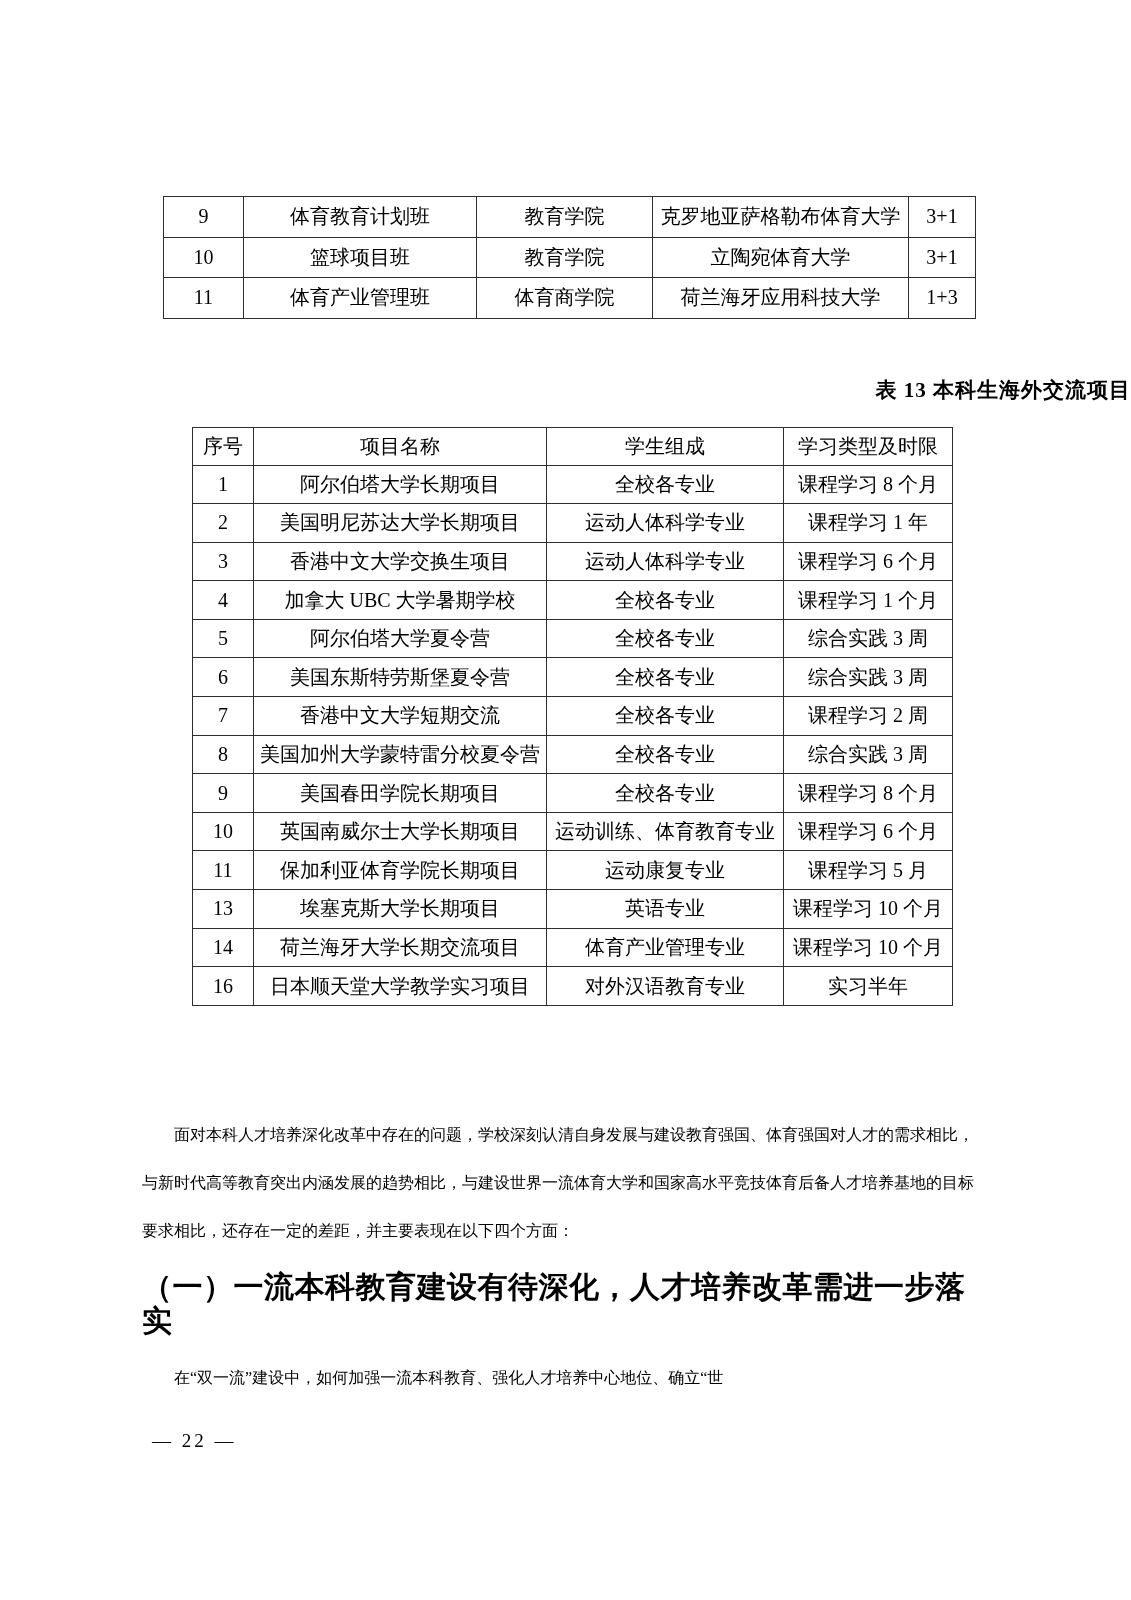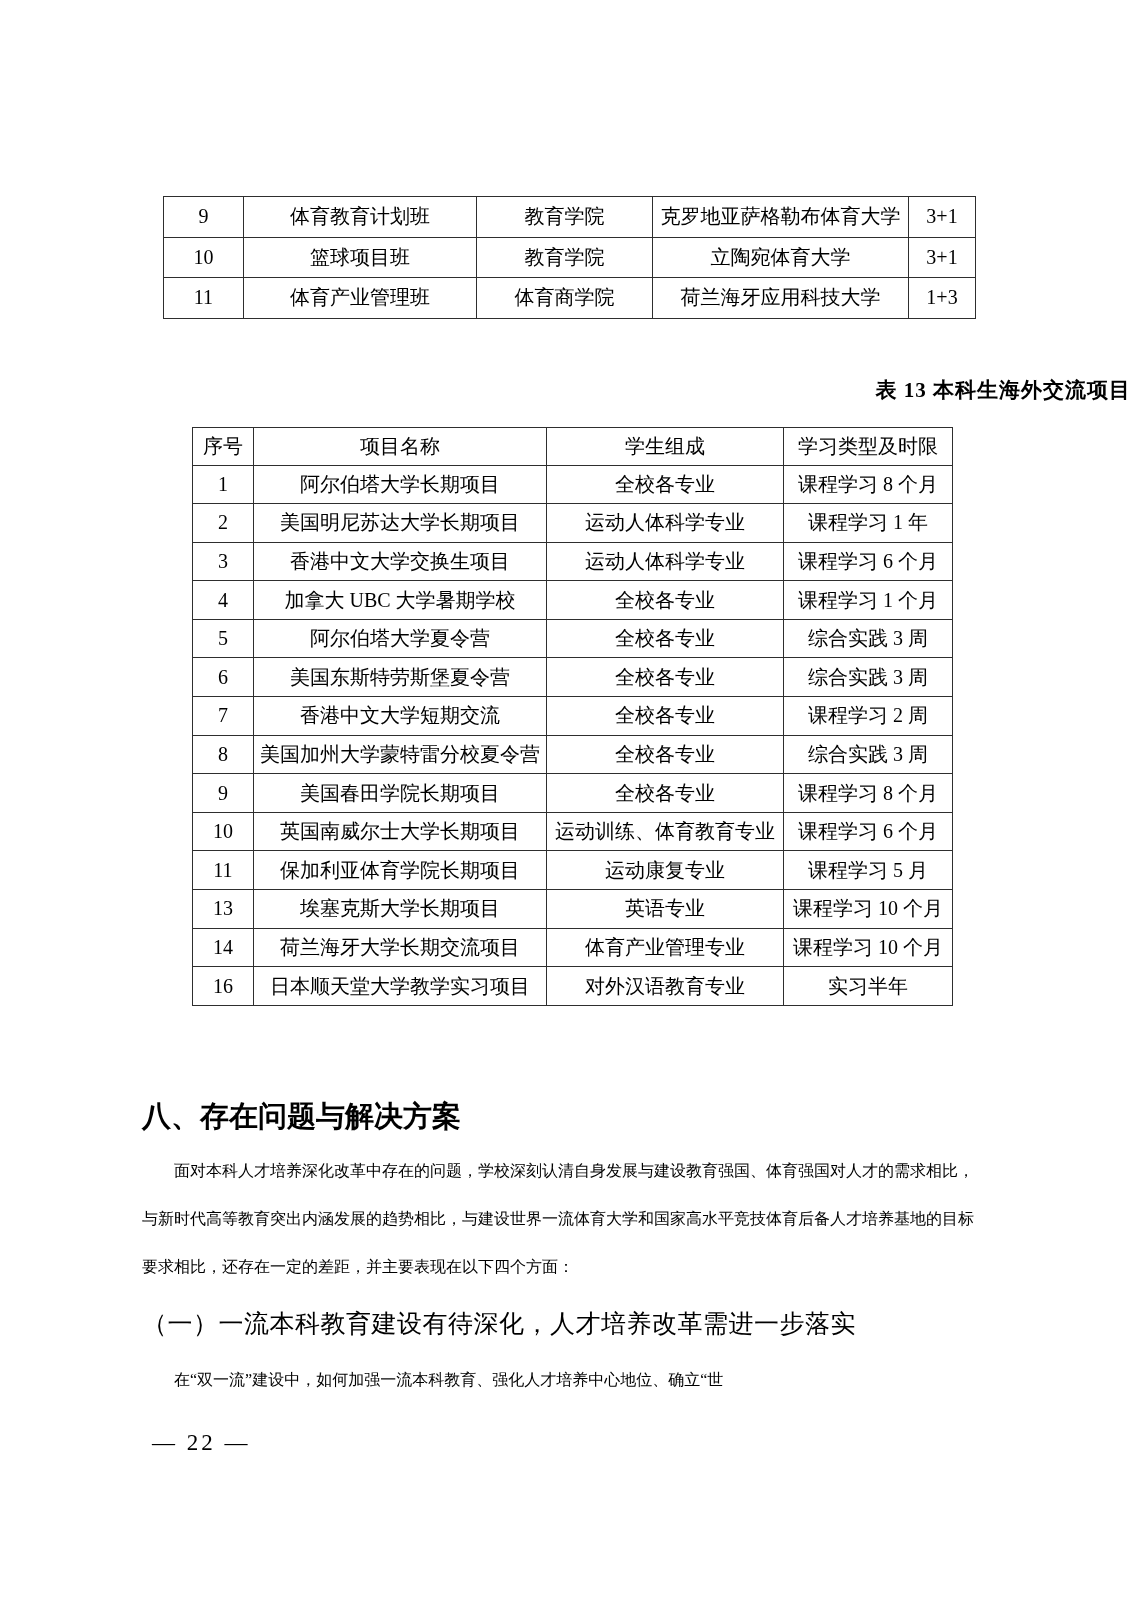--- a/index.html
+++ b/index.html
@@ -71,32 +71,32 @@
     font-size: 16px;
     line-height: 48px;
     text-align: justify;
     text-align-last: left;
     text-indent: 2em;
     margin: 13px 17px 0 0;
     font-family: Liberation Serif, serif;
   }
   .sub-heading {
     font-family: "Liberation Sans", "DejaVu Sans", sans-serif;
-    font-size: 25px;
-    font-weight: normal;
+    font-size: 30px;
+    font-weight: bold;
     line-height: 34px;
     margin: 15px 0 0 0;
     letter-spacing: 0.5px;
   }
   .body-p2 { margin-top: 16px; }
   .pageno {
     position: absolute;
     left: 152px;
     top: 1430px;
-    font-size: 23px;
+    font-size: 19px;
     letter-spacing: 3px;
   }
 </style>
 </head>
 <body>
 
 <div class="page">
 
   <table class="tbl top-table">
     <colgroup>
@@ -230,21 +230,20 @@
         <tr>
           <td>16</td>
           <td>日本顺天堂大学教学实习项目</td>
           <td>对外汉语教育专业</td>
           <td>实习半年</td>
         </tr>
       </tbody>
   </table>
 
   <div class="section">
-    <h2 class="sec-heading">八、存在问题与解决方案</h2>
     <p class="body-p">面对本科人才培养深化改革中存在的问题，学校深刻认清自身发展与建设教育强国、体育强国对人才的需求相比，与新时代高等教育突出内涵发展的趋势相比，与建设世界一流体育大学和国家高水平竞技体育后备人才培养基地的目标要求相比，还存在一定的差距，并主要表现在以下四个方面：</p>
     <h3 class="sub-heading">（一）一流本科教育建设有待深化，人才培养改革需进一步落实</h3>
     <p class="body-p body-p2">在“双一流”建设中，如何加强一流本科教育、强化人才培养中心地位、确立“世</p>
   </div>
 
   <div class="pageno">— 22 —</div>
 
 </div>
 
 </body></html>

